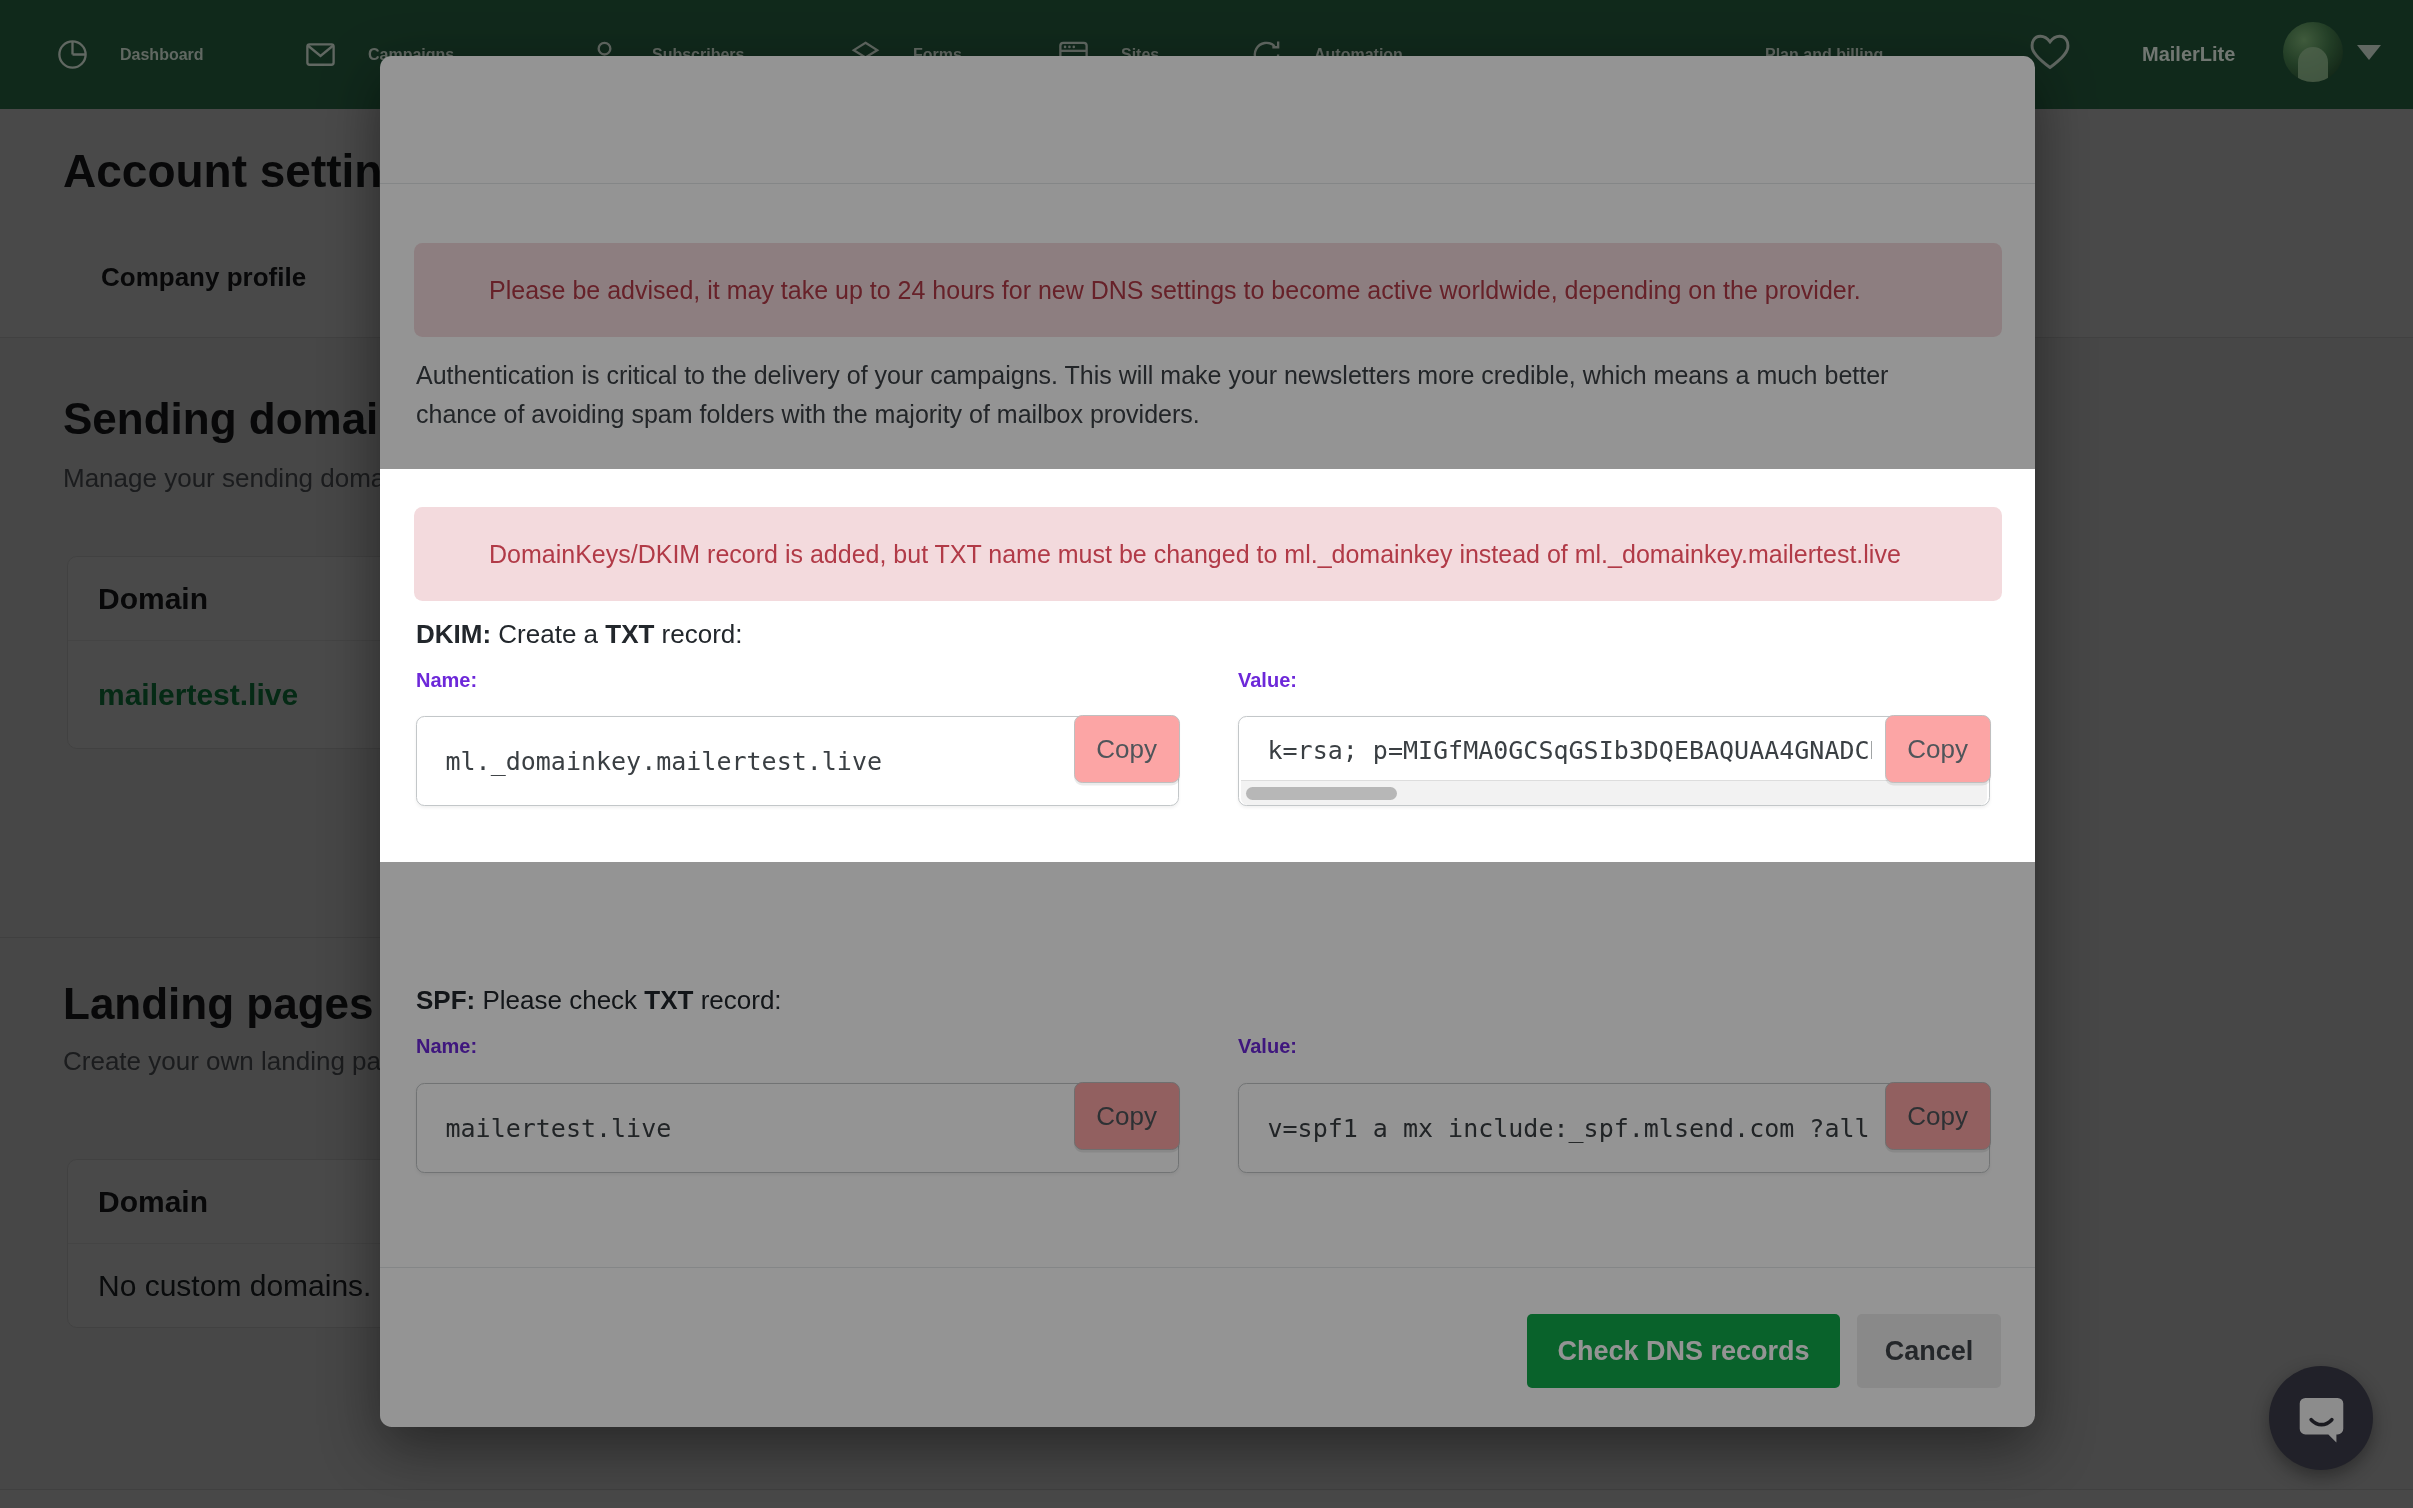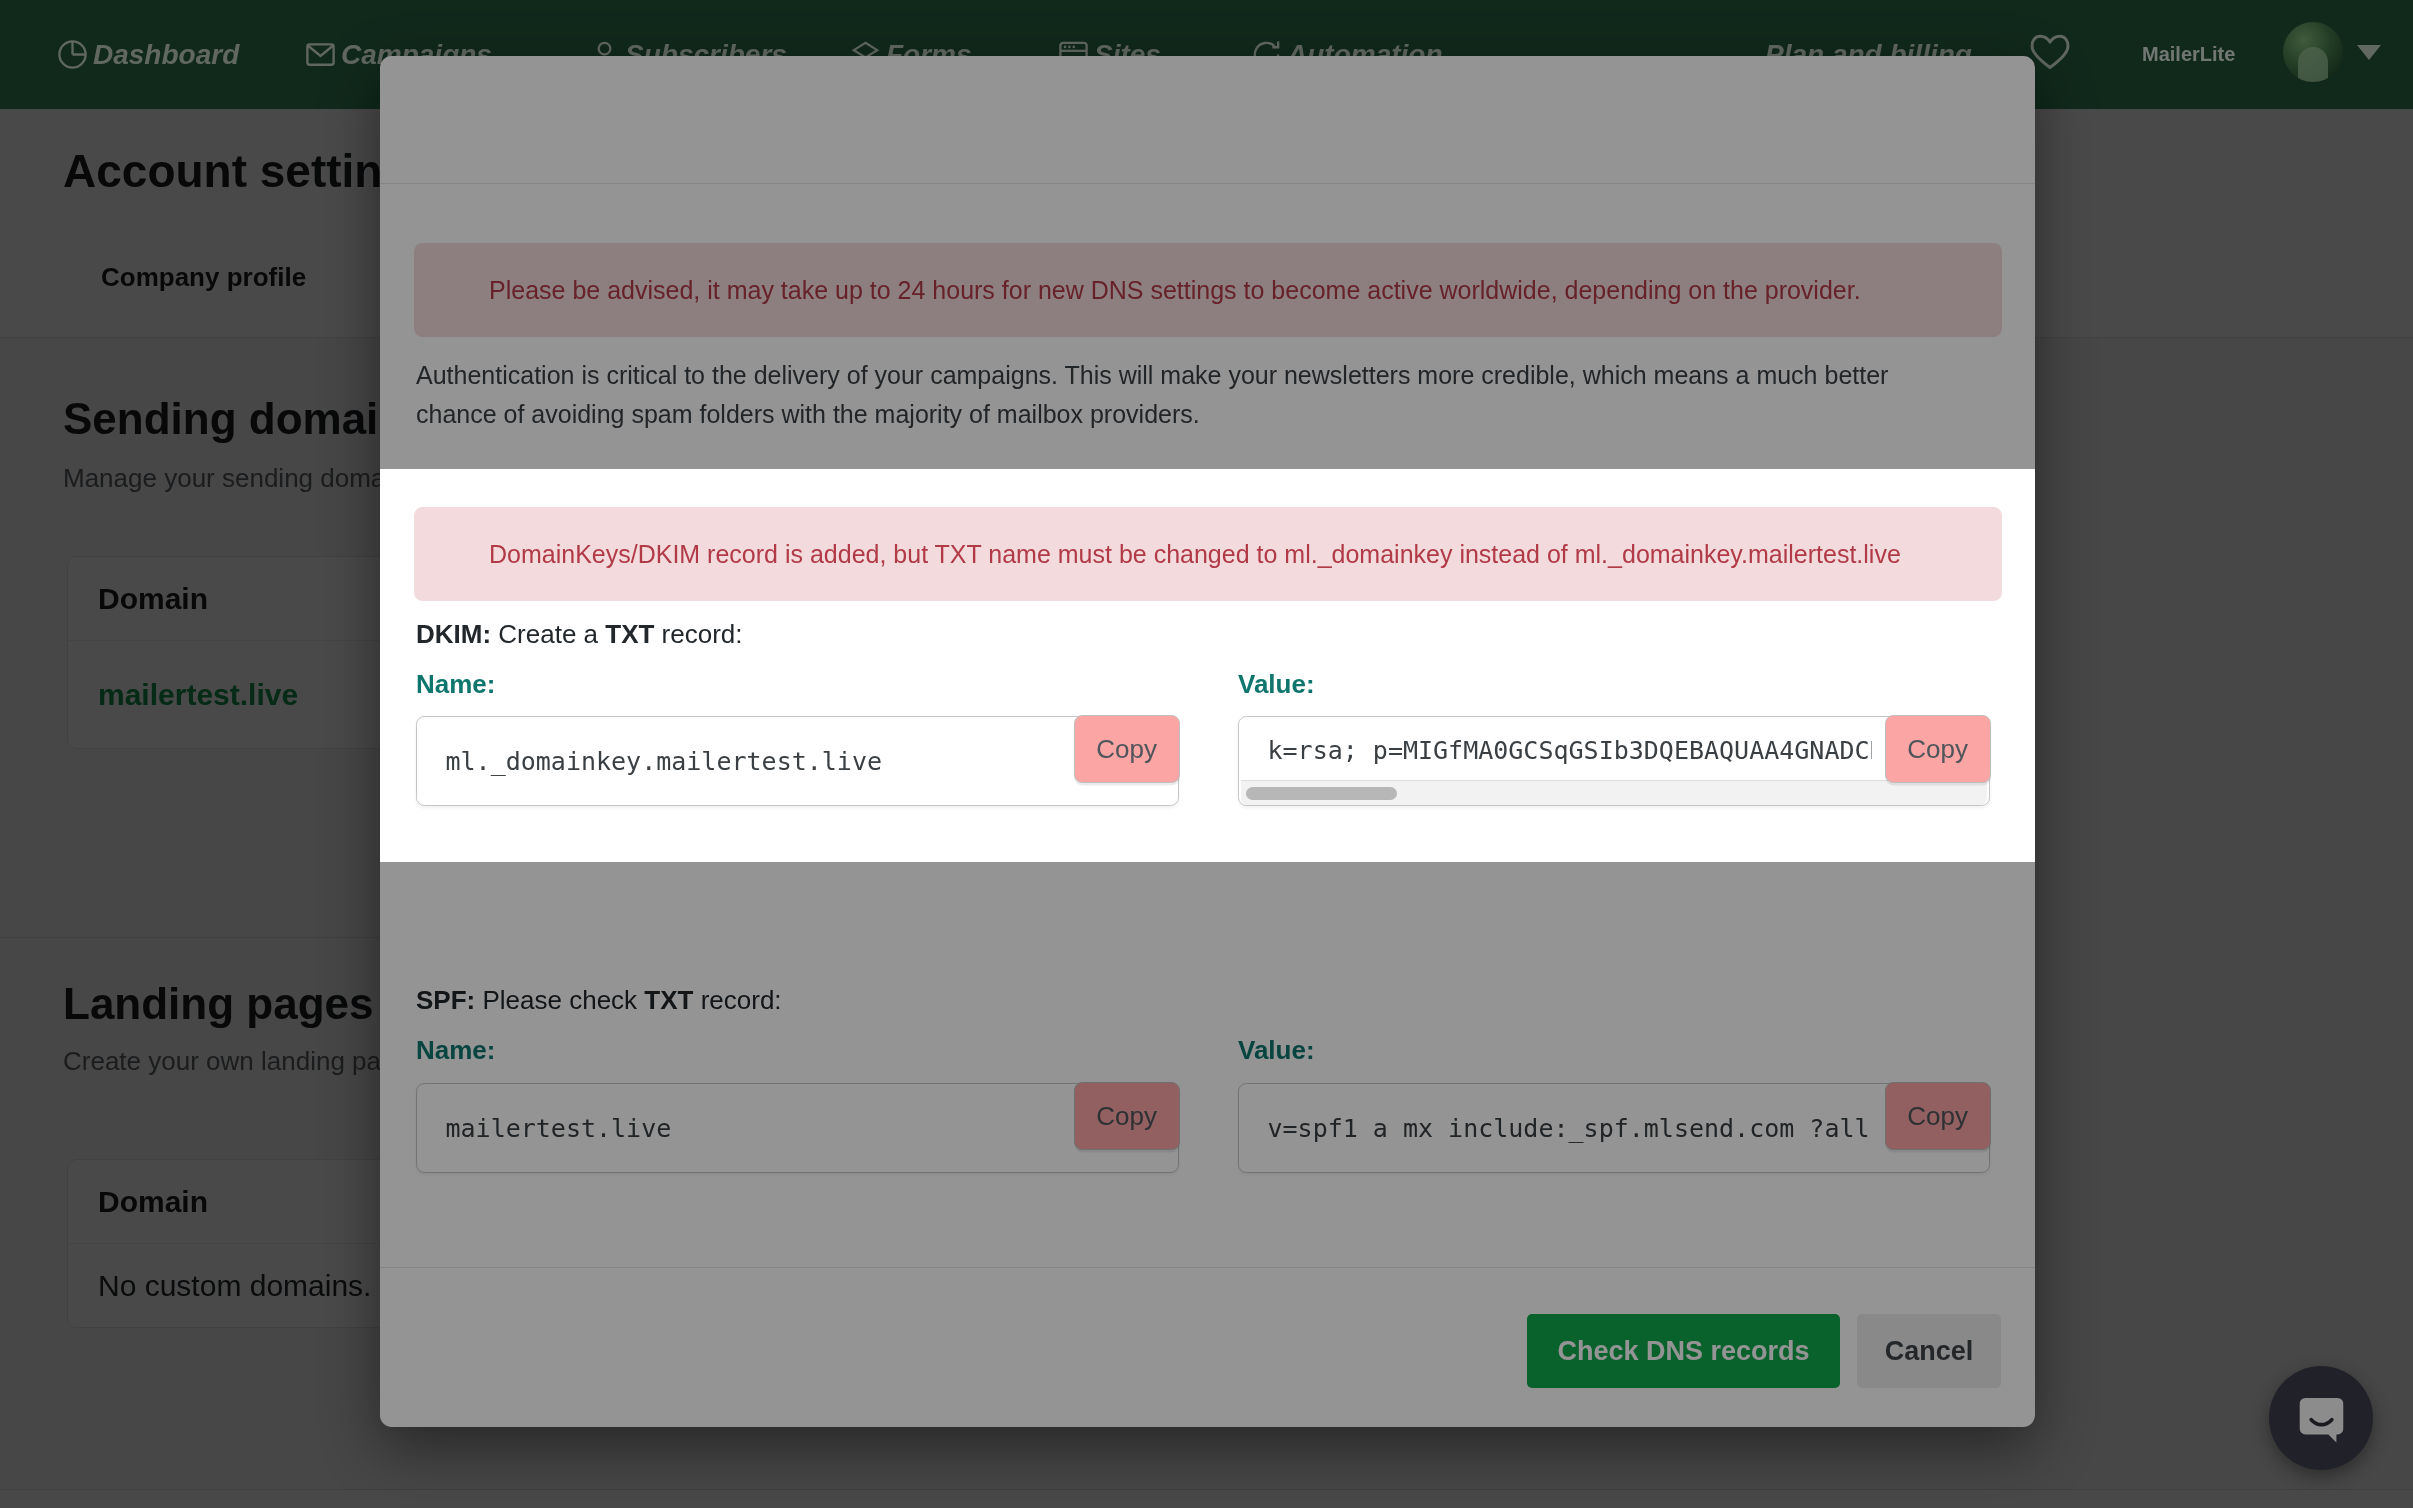--- a/index.html
+++ b/index.html
@@ -2,22 +2,22 @@
 <html style="font-size:13.4px"><head>
 <meta charset="utf-8">
 <style>
   * { margin:0; padding:0; box-sizing:border-box; }
   html,body { width:2413px; height:1508px; overflow:hidden; background:#222; }
   body { font-family:"Liberation Sans", sans-serif; }
   .screen { position:relative; width:2413px; height:1508px; overflow:hidden; background:#f4f4f4; }
 
   
   .nav { position:absolute; left:0; top:0; width:2413px; height:109px; background:#1d4730; z-index:1; }
-  .nav-item { position:absolute; top:0; height:109px; display:flex; align-items:center; gap:3px;
-              color:#a7b3a9; font-weight:bold; font-size:28px; cursor:pointer;font-style:italic; }
+  .nav-item { position:absolute; top:0; height:109px; display:flex; align-items:center; gap:30px;
+              color:#a7b3a9; font-weight:bold; font-size:16px; cursor:pointer; }
   .nav-item .nicon { width:35px; height:35px; flex:0 0 auto; color:#a7b3a9; }
   .nav-brand { position:absolute; top:0; height:109px; display:flex; align-items:center;
                color:#c3cec5; font-weight:bold; font-size:20px; }
   .avatar { position:absolute; left:2283px; top:22px; width:60px; height:60px; border-radius:50%;
             background:radial-gradient(circle at 35% 30%, #6e9c68 0%, #3c6b42 45%, #14301d 100%);
             overflow:hidden; }
   .avatar:after { content:""; position:absolute; left:15px; top:25px; width:30px; height:42px;
                   border-radius:15px 15px 5px 5px; background:#86a882; opacity:.8; }
   .caret { position:absolute; left:2357px; top:45px; width:0; height:0;
            border-left:12.6px solid transparent; border-right:12.6px solid transparent;
@@ -53,21 +53,21 @@
   
   .modal { position:absolute; left:380px; top:56px; width:1655px; height:1371px; background:#ffffff;
            border-radius:11.7px; z-index:10; box-shadow:0 20px 59px rgba(0,0,0,0.45); }
   .m-title { position:absolute; left:36px; top:82px; font-size:37px; font-weight:bold; color:#21262b; }
   .m-divider { position:absolute; left:0; top:127px; width:100%; border-top:1.7px solid #e4e7e9; }
   .alert { position:absolute; left:34px; width:1588px; height:94px; background:#f3dadd; border-radius:8.4px;
            display:flex; align-items:center; padding-left:75px; color:#b13a47; font-size:25px; }
   .m-intro { position:absolute; left:36px; top:300px; width:1517px; font-size:25px; line-height:39px; color:#3c4146; }
   .m-sec-label { position:absolute; left:36px; font-size:26px; color:#22272c; }
   .m-sec-label b { font-weight:bold; }
-  .field-label { position:absolute; font-size:26px; font-weight:bold; color:#0f766e;text-align:center; }
+  .field-label { position:absolute; font-size:20px; font-weight:bold; color:#6d28d9;text-align:center; }
   .igroup { position:absolute; height:90px; background:#ffffff; border:1.7px solid #c3c7c9; border-radius:8.4px;
             box-shadow:0 1.7px 3.4px rgba(0,0,0,0.06); }
   .igroup input { position:absolute; inset:0; width:100%; height:100%; border:none; outline:none; background:transparent;
                   font-family:"DejaVu Sans Mono", monospace; font-size:25px; color:#3a3f43;
                   padding-left:28.5px; padding-right:117px; }
   .copy-btn { position:absolute; top:-1.7px; right:-1.7px; width:106px; height:68px; background:#fca5a5;
               border:1.7px solid #bfbfbf; border-radius:8.4px; font-size:26px; color:#4f555a;
               display:flex; align-items:center; justify-content:center; cursor:pointer;
               box-shadow:0 2.5px 0 rgba(0,0,0,0.08); }
   .hscroll { position:absolute; left:1.7px; right:1.7px; bottom:0; height:25px; background:#f2f2f2;

